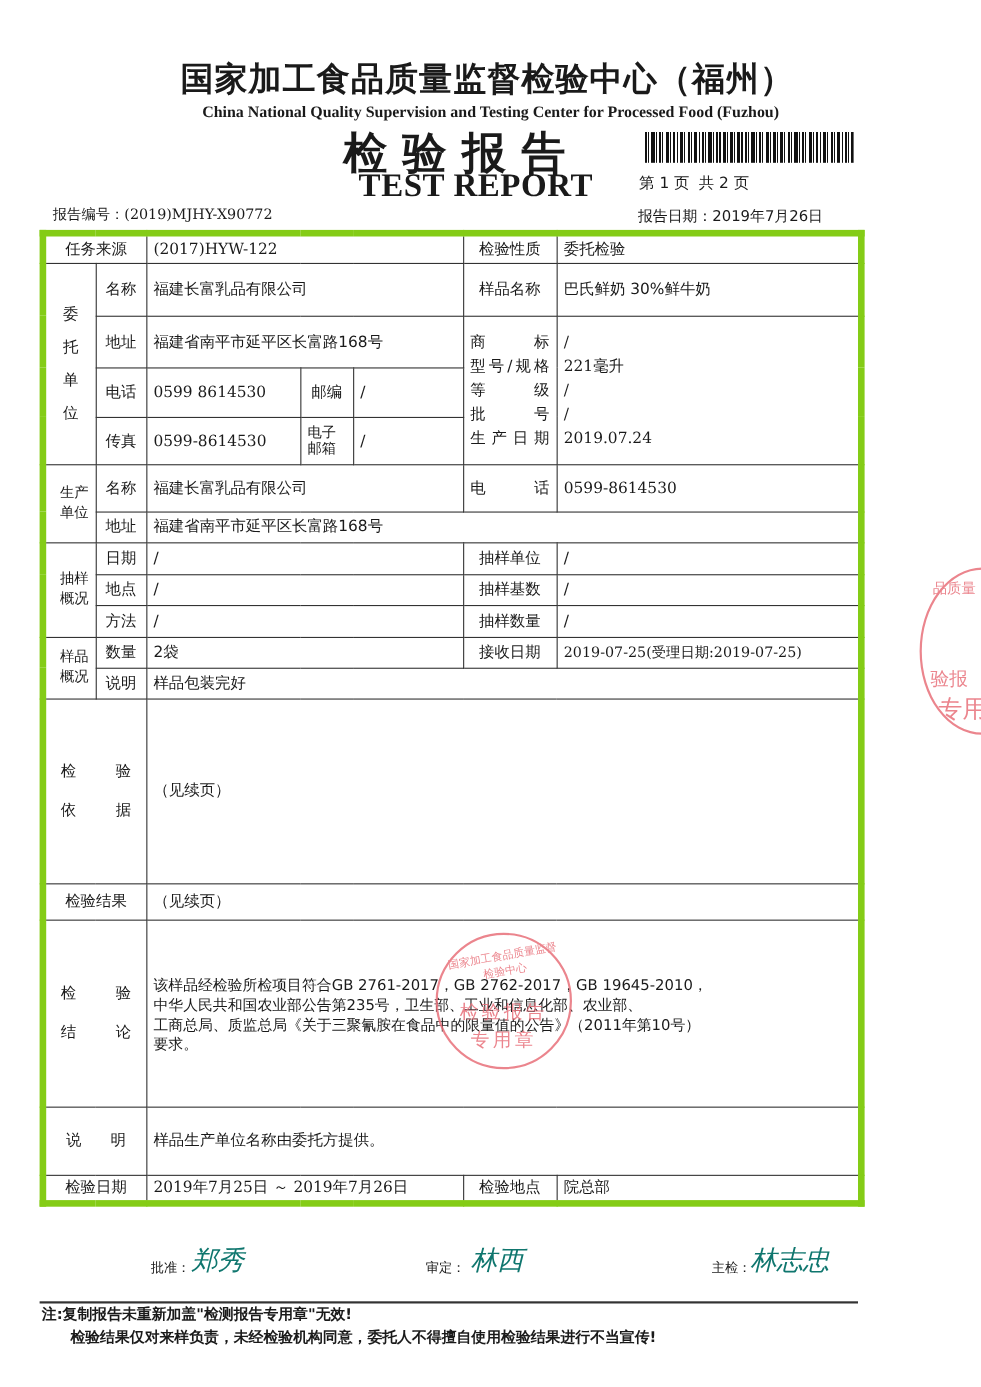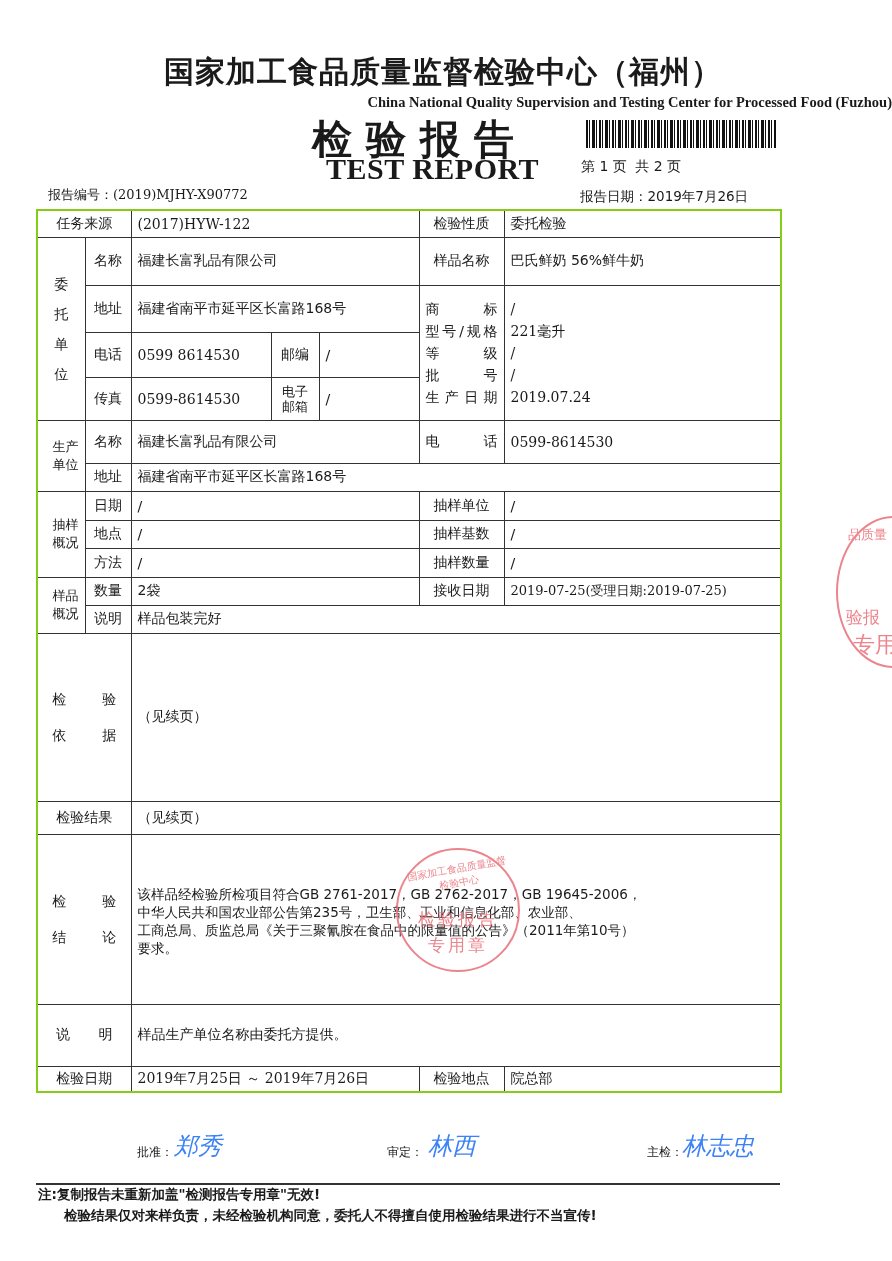--- a/index.html
+++ b/index.html
@@ -1,50 +1,50 @@
 <!DOCTYPE html>
 <html><head>
 <meta charset="utf-8">
 <style>
   html, body { margin:0; padding:0; background:#ffffff; }
   body { width:892px; height:1261px; position:relative; overflow:hidden;
          font-family:"DejaVu Serif", serif; color:#1a1a1a; }
   .abs { position:absolute; }
   .title-cn { left:0; width:886px; top:52px; text-align:center; font-size:30px; font-weight:bold;
               letter-spacing:1px; font-family:"DejaVu Sans", sans-serif; }
-  .title-en { left:0; width:892px; top:94px; text-align:right; font-size:14.5px; font-weight:bold;
+  .title-en { left:0; width:892px; top:94px; text-align:center; font-size:14.5px; font-weight:bold;
               font-family:"Liberation Serif", serif; }
   .report-cn { left:312px; top:112px; font-size:40px; font-weight:bold; letter-spacing:14px;
                font-family:"DejaVu Sans", sans-serif; }
   .report-en { left:326px; top:152px; font-size:30px; font-weight:bold; font-family:"Liberation Serif", serif; letter-spacing:0.5px; }
   .barcode { left:586px; top:120px; width:190px; height:28px;
              background:repeating-linear-gradient(90deg,#111 0 2px,#fff 2px 3px,#111 3px 4px,#fff 4px 6px,#111 6px 9px,#fff 9px 10px,#111 10px 11px,#fff 11px 13px); }
   .pages { left:581px; top:158px; font-size:14px; font-family:"DejaVu Sans", sans-serif; }
   .pages span { margin-right:4px; }
   .meta-left { left:48px; top:186px; font-size:13px; font-family:"DejaVu Sans", sans-serif; }
   .meta-right { left:580px; top:188px; font-size:13.5px; font-family:"DejaVu Sans", sans-serif; }
 
   table.report { position:absolute; left:36px; top:209px; width:744px; border-collapse:collapse;
-                 border:2px solid #84cc16; font-family:"DejaVu Sans", sans-serif; font-size:14px; table-layout:fixed; }
+                 border:6px solid #84cc16; font-family:"DejaVu Sans", sans-serif; font-size:14px; table-layout:fixed; }
   table.report td { border:1px solid #333; padding:0 6px; vertical-align:middle; white-space:nowrap; overflow:hidden; }
   td.lbl { text-align:center; padding:0 2px; }
   td.lbl-just { text-align:justify; text-align-last:justify; padding:0 8px; }
   td.grp { text-align:center; line-height:30px; }
   td.grp2 { text-align:right; line-height:18px; font-size:13px; }
-  td.small2 { line-height:15px; font-size:13px; text-align:center; }
+  td.small2 { line-height:15px; font-size:13px; text-align:left; }
   .stack div { line-height:22px; }
   .stack-lbl div { text-align:justify; text-align-last:justify; line-height:22px; }
   .big-lbl { text-align:center; line-height:36px; }
   .big-lbl span { display:inline-block; width:64px; text-align:justify; text-align-last:justify; }
   .conc-text { white-space:normal !important; line-height:18px; font-size:13.5px; padding-top:4px !important; }
   .tdnum { font-family:"DejaVu Serif", serif; }
 
   .sig-row { left:36px; top:1130px; width:744px; height:40px; font-family:"DejaVu Sans", sans-serif; font-size:12px; }
   .sig-row .lab { position:absolute; top:14px;margin-left:21px; }
-  .sig { position:absolute; top:0; font-family:Liberation Sans, sans-serif; font-style:italic; font-size:24px; color:#3b82f6; }
+  .sig { position:absolute; top:0; font-family:Liberation Sans, sans-serif; font-style:italic; font-size:24px; color:#0f766e; }
   .foot-rule { left:36px; top:1183px; width:744px; border-top:2px solid #333; }
   .note1 { left:38px; top:1186px; font-size:13.5px; font-weight:bold; font-family:"DejaVu Sans", sans-serif; }
   .note2 { left:64px; top:1207px; font-size:13.5px; font-weight:bold; font-family:"DejaVu Sans", sans-serif; }
 
   .seal { position:absolute; border:2px solid #e8707a; border-radius:50%; color:#e8707a;
           font-family:"DejaVu Sans", sans-serif; text-align:center; opacity:0.85; }
   .seal-main { left:396px; top:848px; width:120px; height:120px; }
   .seal-main .s1 { position:absolute; top:12px; left:10px; width:100px; font-size:10px; transform:rotate(-10deg); }
   .seal-main .s2 { position:absolute; top:58px; width:120px; font-size:17px; letter-spacing:3px; }
   .seal-main .s3 { position:absolute; top:84px; width:120px; font-size:17px; letter-spacing:3px; }
@@ -92,21 +92,21 @@
   <tr style="height:48px">
     <td rowspan="4" class="grp">
       <div>委</div>
       <div>托</div>
       <div>单</div>
       <div>位</div>
     </td>
     <td class="lbl">名称</td>
     <td colspan="3">福建长富乳品有限公司</td>
     <td class="lbl">样品名称</td>
-    <td>巴氏鲜奶 56%鲜牛奶</td>
+    <td>巴氏鲜奶 30%鲜牛奶</td>
   </tr>
   <tr style="height:47px">
     <td class="lbl">地址</td>
     <td colspan="3">福建省南平市延平区长富路168号</td>
     <td rowspan="3" class="stack-lbl" style="padding:0 6px">
       <div>商标</div>
       <div>型号/规格</div>
       <div>等级</div>
       <div>批号</div>
       <div>生产日期</div>
@@ -194,21 +194,21 @@
   <tr style="height:33px">
     <td colspan="2" class="lbl">检验结果</td>
     <td colspan="5">（见续页）</td>
   </tr>
   <tr style="height:170px">
     <td colspan="2" class="big-lbl">
       <span>检验</span><br>
       <span>结论</span>
     </td>
     <td colspan="5" class="conc-text">
-      <div>该样品经检验所检项目符合GB 2761-2017，GB 2762-2017，GB 19645-2006，</div>
+      <div>该样品经检验所检项目符合GB 2761-2017，GB 2762-2017，GB 19645-2010，</div>
       <div>中华人民共和国农业部公告第235号，卫生部、工业和信息化部、农业部、</div>
       <div>工商总局、质监总局《关于三聚氰胺在食品中的限量值的公告》（2011年第10号）</div>
       <div>要求。</div>
     </td>
   </tr>
   <tr style="height:62px">
     <td colspan="2" class="lbl-just" style="padding:0 18px">说明</td>
     <td colspan="5">样品生产单位名称由委托方提供。</td>
   </tr>
   <tr style="height:26px">

